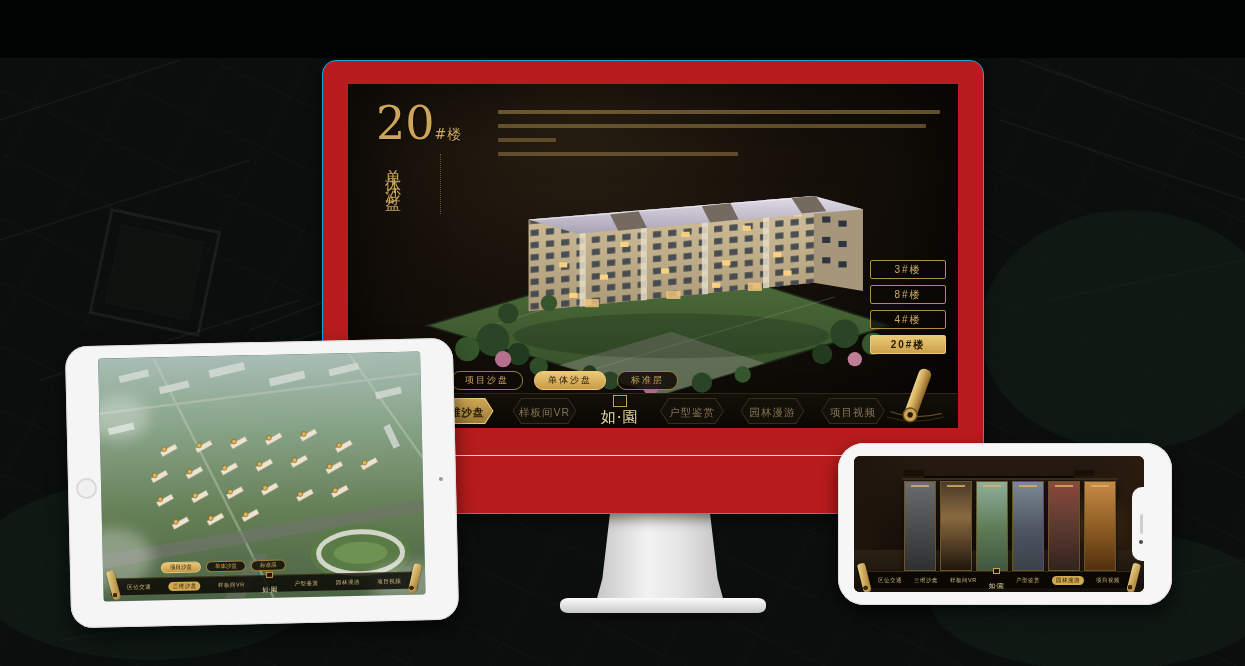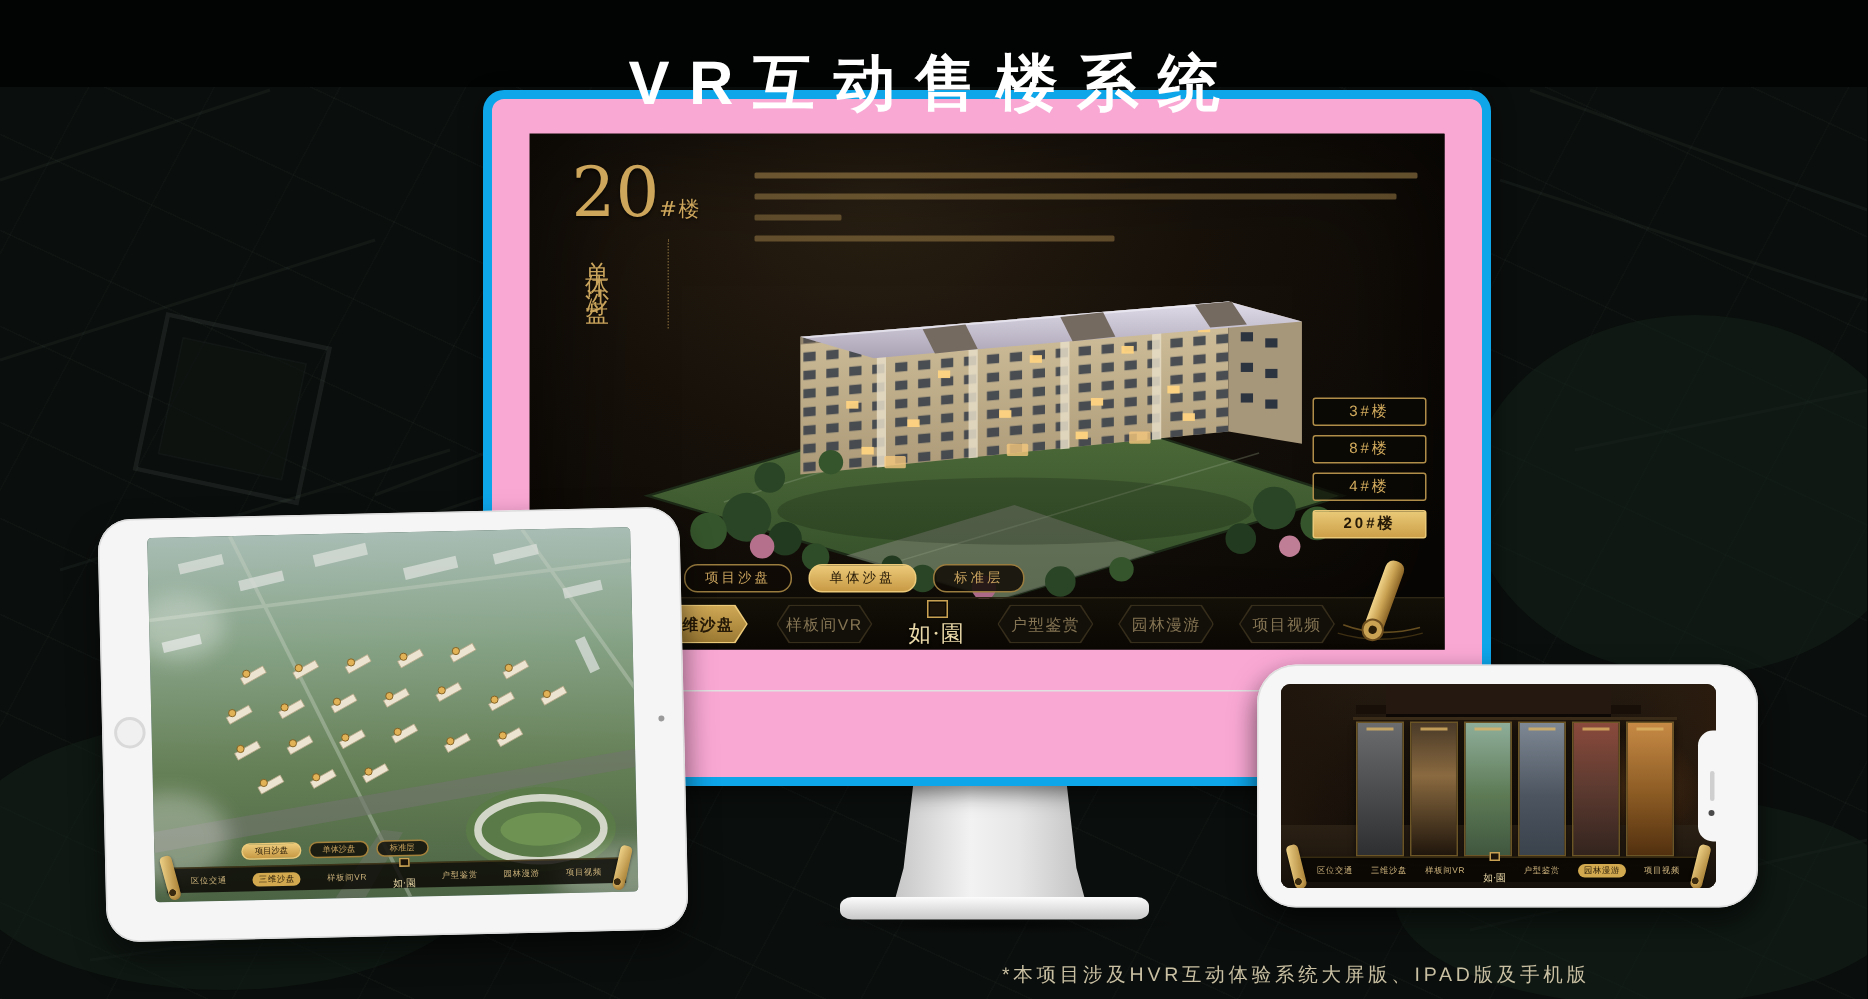--- a/index.html
+++ b/index.html
@@ -13,22 +13,22 @@
   .bg-deco{position:absolute;inset:0;pointer-events:none;}
 
   .top-strip{position:absolute;left:0;top:0;width:100%;height:58px;background:#020303;}
   .page-title{position:absolute;left:0;top:0;width:100%;height:58px;line-height:56px;
     text-align:center;color:#fff;font-size:41px;font-weight:bold;letter-spacing:13px;z-index:9;}
 
   .footnote{position:absolute;left:668px;top:641px;color:#c9bfa2;font-size:13px;
     letter-spacing:2.5px;z-index:9;}
 
   
-  .monitor{position:absolute;left:322px;top:60px;width:660px;height:452px;background:#f9a8d4;
-    border-radius:14px;border:6px solid #0ea5e9;box-shadow:0 4px 14px rgba(0,0,0,.55);z-index:2;}
+  .monitor{position:absolute;left:322px;top:60px;width:660px;height:452px;background:#b91c1c;
+    border-radius:14px;border:1px solid #0ea5e9;box-shadow:0 4px 14px rgba(0,0,0,.55);z-index:2;}
   .chin-line{position:absolute;left:0;right:0;top:394px;height:1px;background:#e1e1e1;}
   .monitor-stand{position:absolute;left:596px;top:512px;width:128px;height:90px;z-index:1;
     background:linear-gradient(90deg,#c6c6c6,#f2f2f2 40%,#e6e6e6 65%,#c2c2c2);
     clip-path:polygon(11% 0,89% 0,95% 74%,100% 100%,0 100%,5% 74%);}
   .monitor-base{position:absolute;left:560px;top:598px;width:206px;height:15px;z-index:1;
     background:linear-gradient(#fcfcfc,#c8c8c8);border-radius:8px/6px;}
   .monitor-shadow{position:absolute;left:535px;top:609px;width:256px;height:14px;z-index:0;
     background:radial-gradient(ellipse at center,rgba(0,0,0,.55),transparent 70%);}
 
   .monitor-screen{position:absolute;left:25px;top:23px;width:610px;height:344px;overflow:hidden;
@@ -170,21 +170,20 @@
     <g fill="#142019" opacity=".55">
       <ellipse cx="1130" cy="330" rx="150" ry="120"></ellipse>
       <ellipse cx="150" cy="570" rx="180" ry="90"></ellipse>
       <ellipse cx="1100" cy="600" rx="170" ry="70"></ellipse>
     </g>
     <rect x="100" y="220" width="110" height="105" transform="rotate(12 155 272)" fill="none" stroke="#cfe0d8" stroke-opacity=".08" stroke-width="3"></rect>
     <rect x="113" y="233" width="84" height="79" transform="rotate(12 155 272)" fill="#0f1512" opacity=".6" stroke="#cfe0d8" stroke-opacity=".06"></rect>
   </svg>
 
   <div class="top-strip"></div>
-  <h1 class="page-title">VR互动售楼系统</h1>
 
   <div class="monitor-shadow"></div>
   <div class="monitor-stand"></div>
   <div class="monitor-base"></div>
   <div class="monitor">
     <div class="monitor-screen">
 
       <div class="ms-no"><span>20</span><span class="suffix">#楼</span></div>
       <div class="ms-dots"></div>
       <div class="ms-sub">单体沙盘</div>
@@ -507,15 +506,14 @@
         <span class="mini-item">项目视频</span>
         <span class="scroll-mini right"></span>
       </div>
     </div>
     <div class="notch">
       <div class="speaker"></div>
       <div class="cam"></div>
     </div>
   </div>
 
-  <div class="footnote">*本项目涉及HVR互动体验系统大屏版、IPAD版及手机版</div>
 
 </div>
 
 </body></html>

